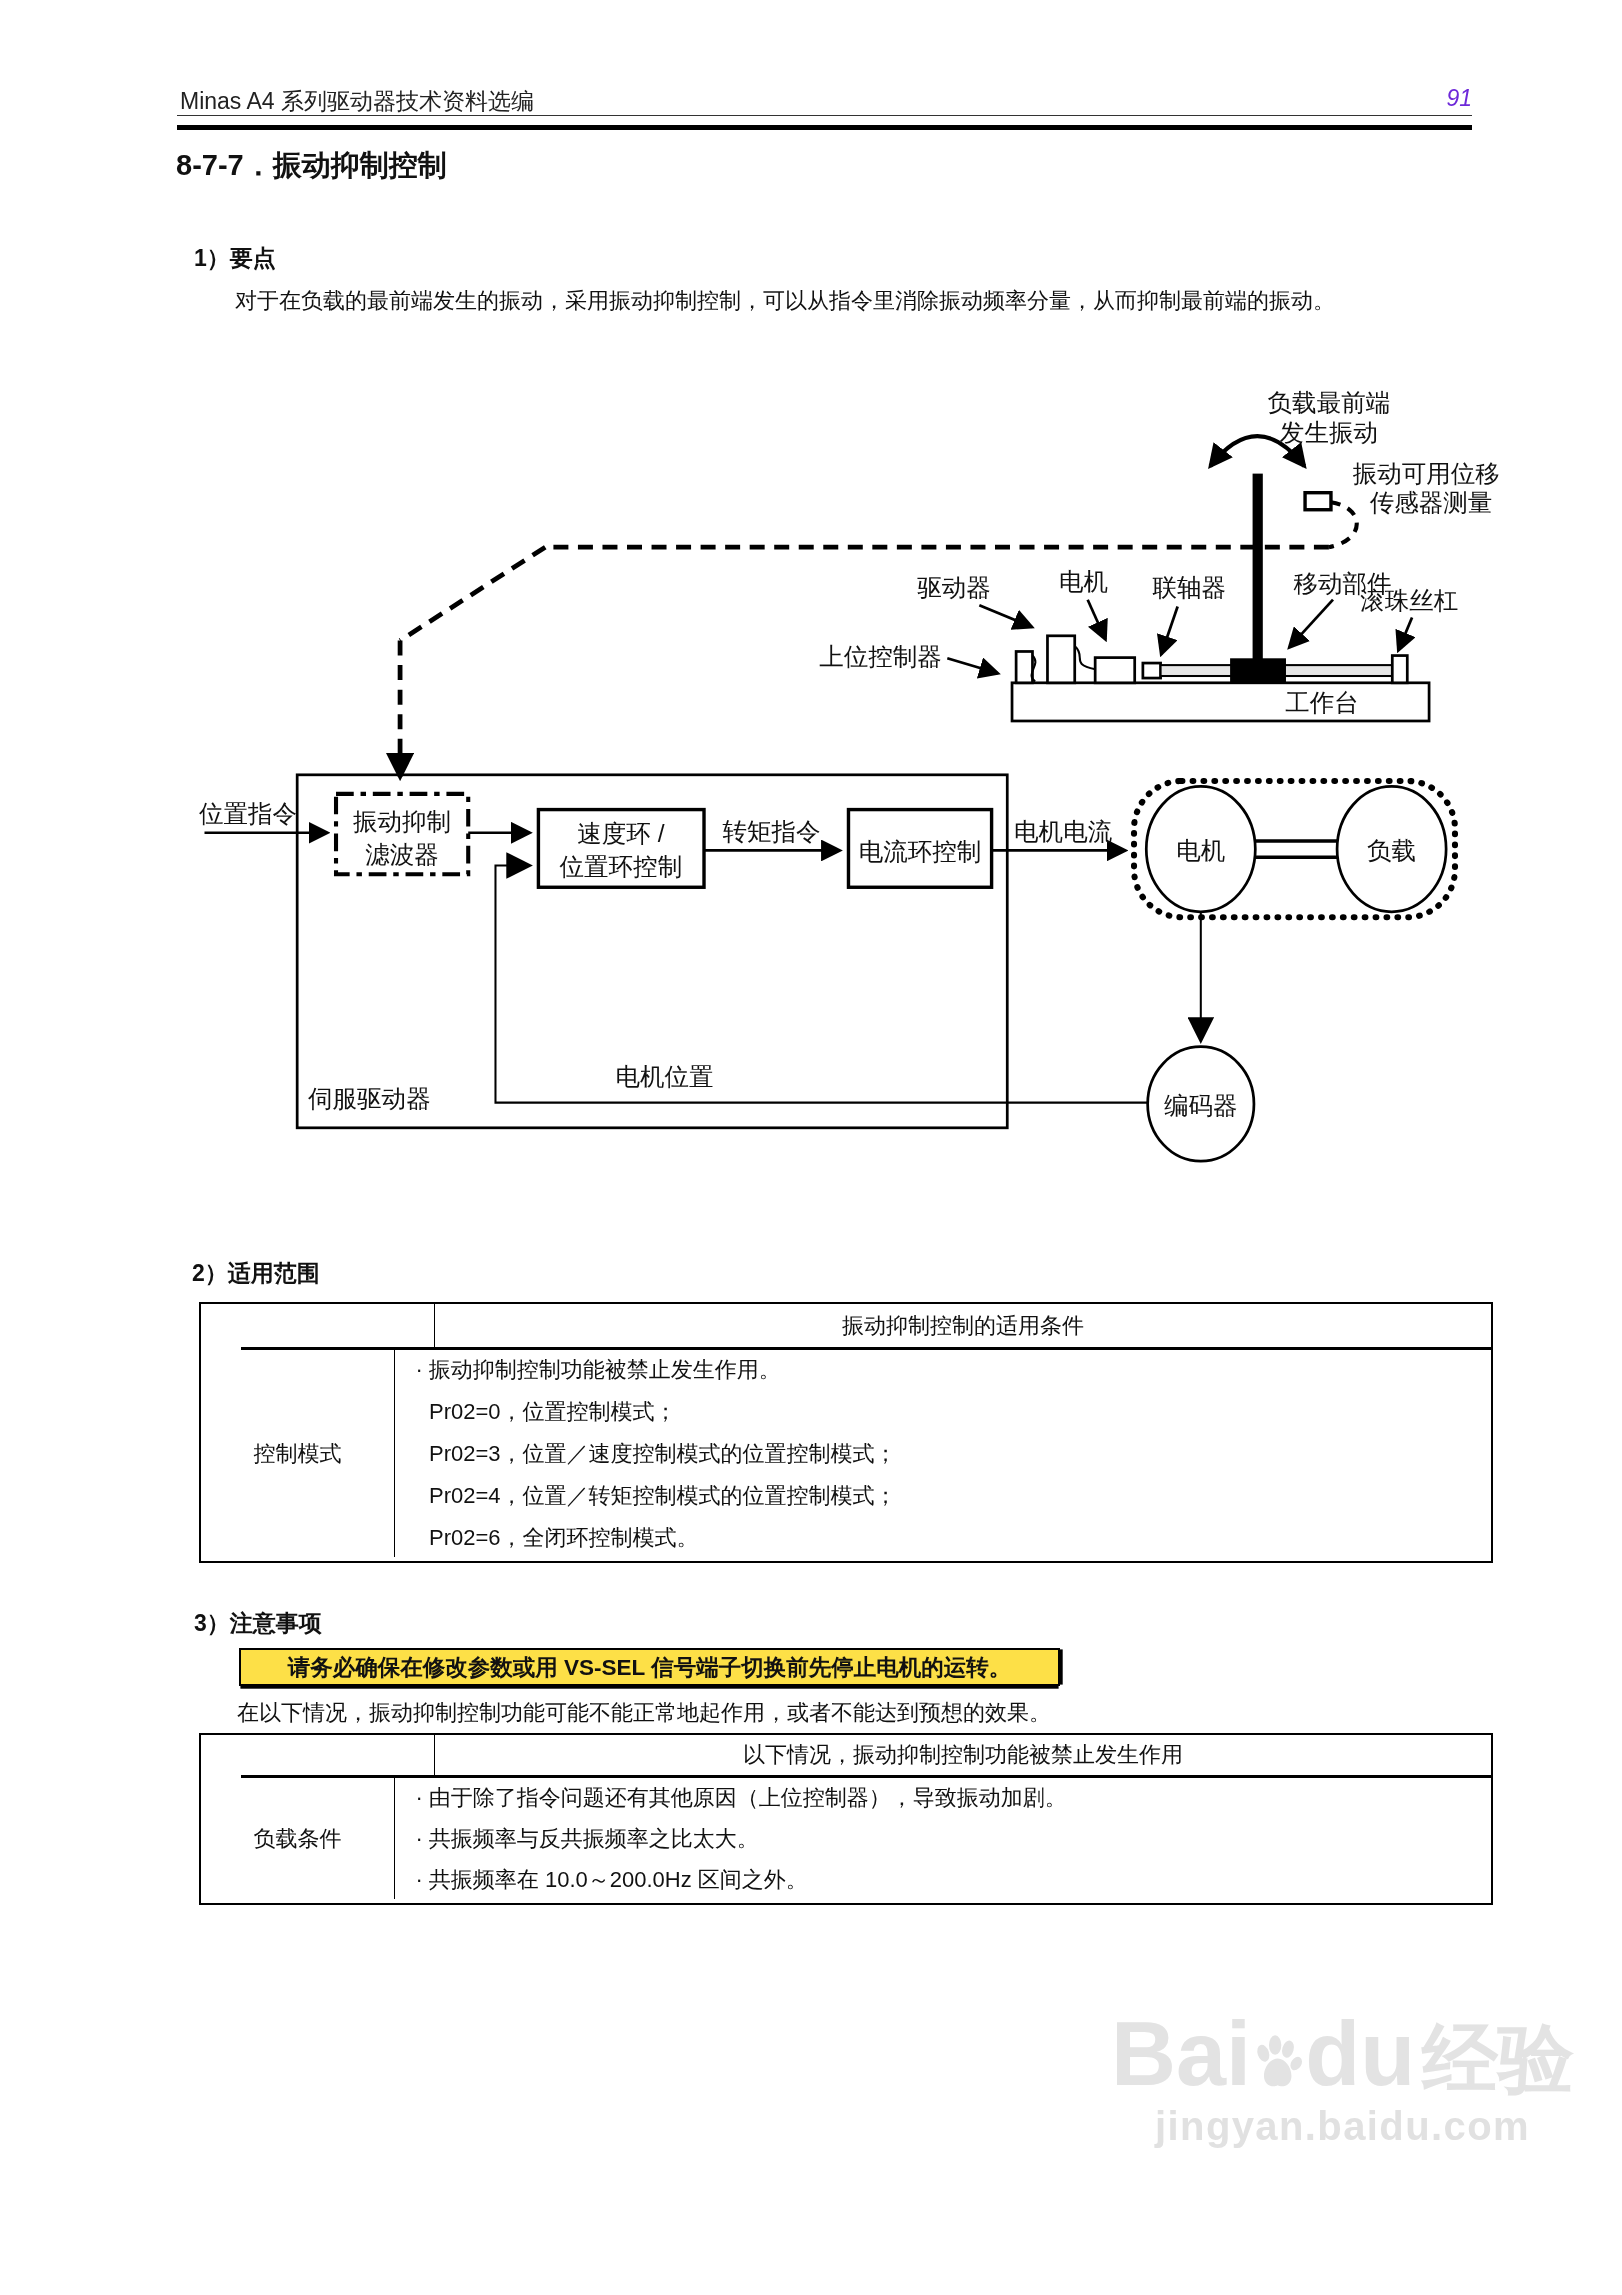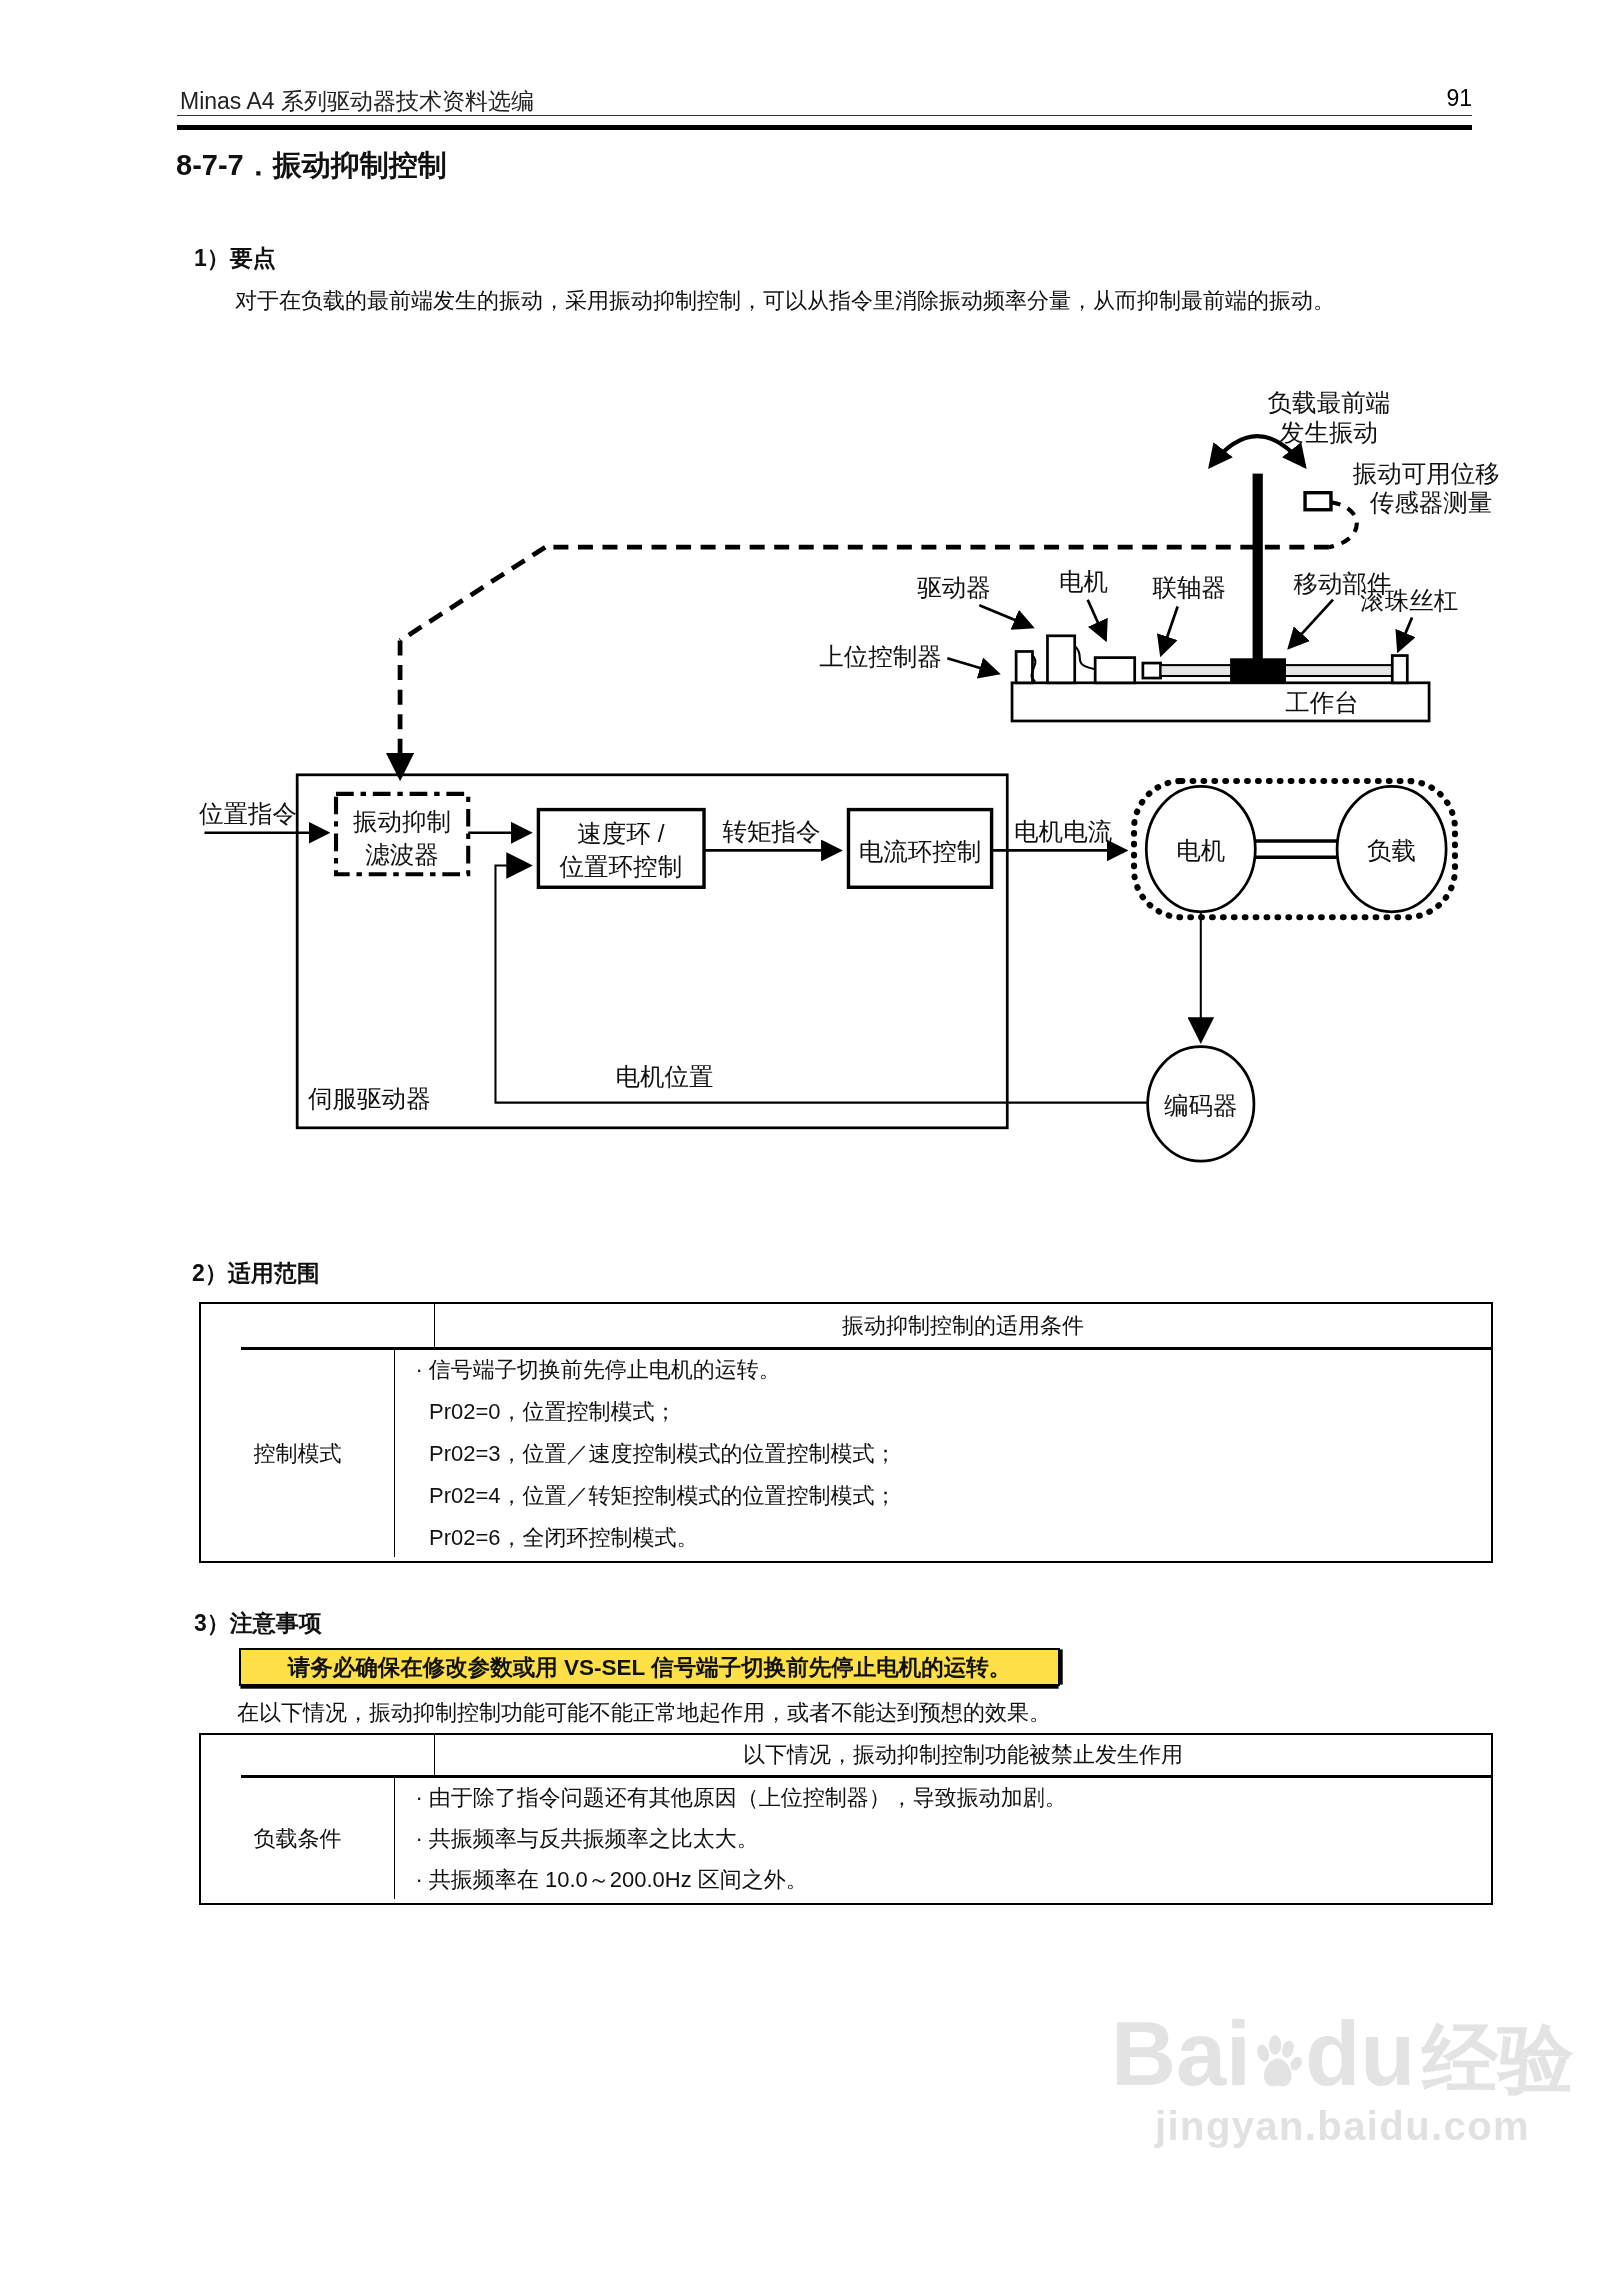--- a/index.html
+++ b/index.html
@@ -2,21 +2,21 @@
 <html style="font-size:11px"><head>
 <meta charset="utf-8">
 <style>
   html,body{margin:0;padding:0;background:#888;}
   .page{
     position:relative;width:1622px;height:2295px;background:#fff;
     font-family:"Liberation Sans","DejaVu Sans",sans-serif;color:#111;overflow:hidden;padding-left:6px;
   }
   .abs{position:absolute;white-space:nowrap;}
   .hdr-title{left:180px;top:86px;font-size:23px;color:#222;}
-  .hdr-num{left:1377px;top:85px;width:95px;text-align:right;font-size:23px;color:#000000;}
+  .hdr-num{left:1377px;top:85px;width:95px;text-align:right;font-size:23px;color:#6d28d9;font-style:italic;}
   .rule-thin{left:177px;top:115px;width:1295px;height:1.4px;background:#333;}
   .rule-thick{left:177px;top:125px;width:1295px;height:4.8px;background:#000;}
   .sec-title{left:176px;top:146px;font-size:29px;font-weight:bold;}
   .h2{font-size:23px;font-weight:bold;}
   .p{font-size:22px;}
   svg text{font-family:"Liberation Sans","DejaVu Sans",sans-serif;font-size:36px;fill:#111;}
   .tbl{position:absolute;box-sizing:border-box;border:2.7px solid #000;background:#fff;}
   .thead{display:flex;border-bottom:3.4px solid #000;box-sizing:border-box;margin-left:40px;}
   .thead .spacer{width:193px;border-right:1.4px solid #000;}
   .thead .htxt{flex:1;display:flex;align-items:center;justify-content:center;font-size:22px;}
@@ -159,21 +159,21 @@
   <div class="abs h2" style="left:192px;top:1258px;text-align:center;">2）适用范围</div>
 
   <div class="tbl t2" style="left:199px;top:1302px;width:1294px;height:261px;">
     <div class="thead">
       <div class="spacer"></div>
       <div class="htxt">振动抑制控制的适用条件</div>
     </div>
     <div class="tbody" style="height:207px;">
       <div class="cell-label">控制模式</div>
       <div class="cell-content">
-        <div class="tline">· 信号端子切换前先停止电机的运转。</div>
+        <div class="tline">· 振动抑制控制功能被禁止发生作用。</div>
         <div class="tline indent">Pr02=0，位置控制模式；</div>
         <div class="tline indent">Pr02=3，位置／速度控制模式的位置控制模式；</div>
         <div class="tline indent">Pr02=4，位置／转矩控制模式的位置控制模式；</div>
         <div class="tline indent">Pr02=6，全闭环控制模式。</div>
       </div>
     </div>
   </div>
 
   <div class="abs h2" style="left:194px;top:1608px;">3）注意事项</div>
   <div class="abs warn">

